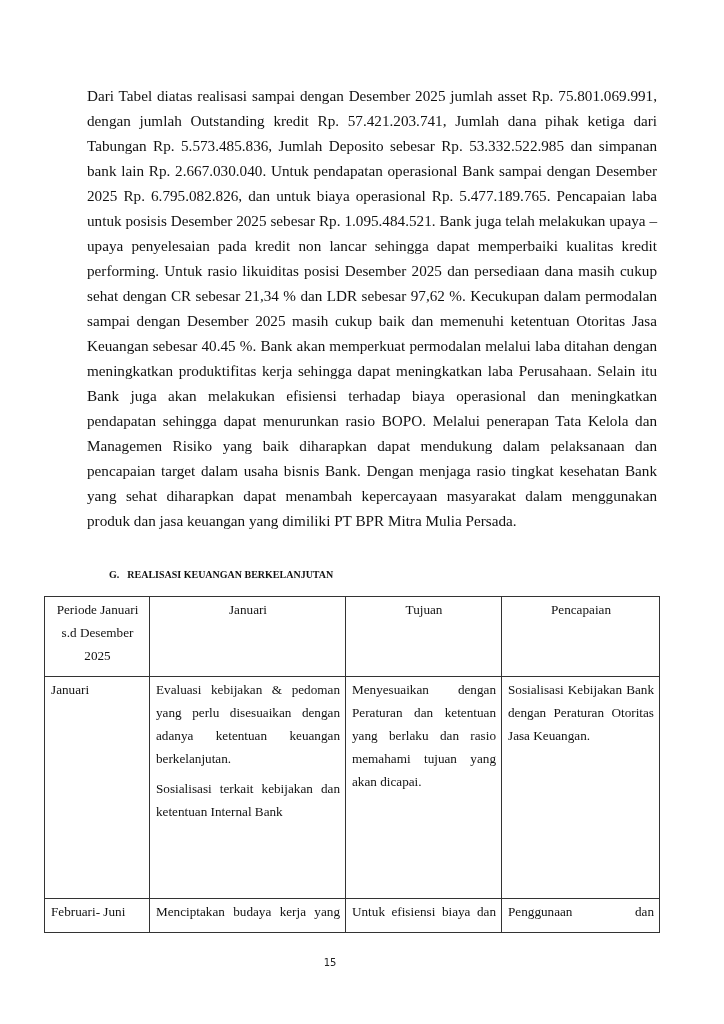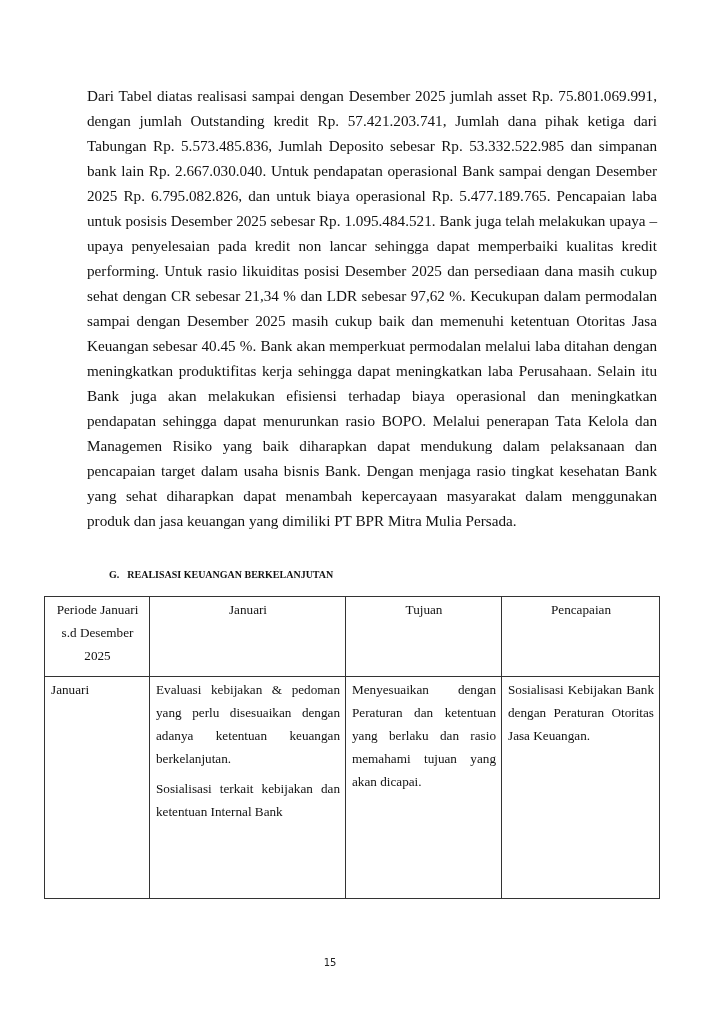--- a/index.html
+++ b/index.html
@@ -56,16 +56,22 @@
   </tr>
   <tr class="r1">
     <td>Januari</td>
     <td class="just">
       <p class="cell-p">Evaluasi kebijakan &amp; pedoman yang perlu disesuaikan dengan adanya ketentuan keuangan berkelanjutan.</p>
       <p class="cell-p">Sosialisasi terkait kebijakan dan ketentuan Internal Bank</p>
     </td>
     <td class="just">Menyesuaikan dengan Peraturan dan ketentuan yang berlaku dan rasio memahami tujuan yang akan dicapai.</td>
     <td class="just">Sosialisasi Kebijakan Bank dengan Peraturan Otoritas Jasa Keuangan.</td>
   </tr>
+  <tr class="r2">
+    <td>Februari- Juni</td>
+    <td class="just-full">Menciptakan budaya kerja yang</td>
+    <td class="just-full">Untuk efisiensi biaya dan</td>
+    <td class="just-full">Penggunaan dan</td>
+  </tr>
 </tbody>
   </table>
 
 <div class="page-num">15</div>
 
 </body></html>

